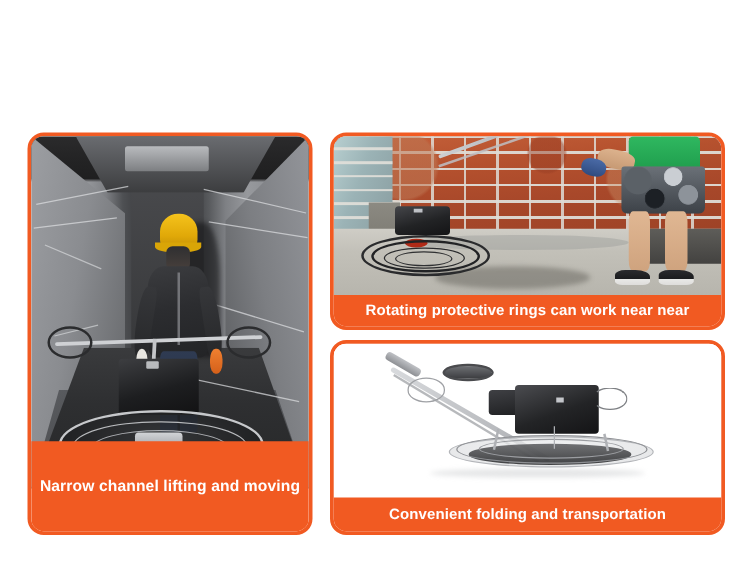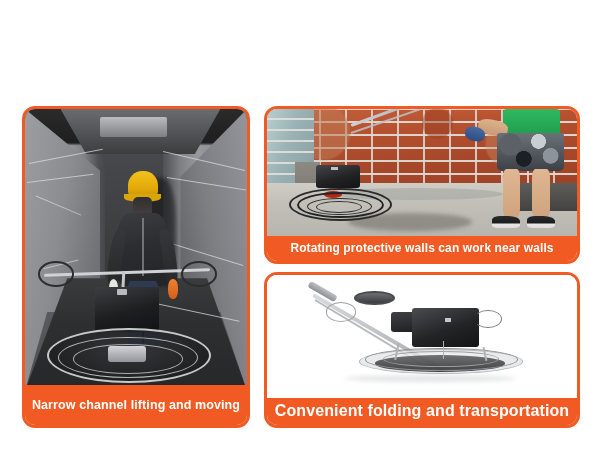--- a/index.html
+++ b/index.html
@@ -69,23 +69,23 @@
     background: #F15A22;
     color: #ffffff;
     font-weight: 700;
     text-align: center;
     display: flex;
     align-items: center;
     justify-content: center;
     line-height: 1.18;
     letter-spacing: 0.1px;
   }
-  .panel-left .caption { height: 40px; font-size: 12.5px; padding: 0 6px; }
+  .panel-left .caption { height: 40px; font-size: 12.5px; padding: 16px 6px; }
   .panel-tr   .caption { height: 25px; font-size: 12px; }
-  .panel-br   .caption { height: 27px; font-size: 16px; }
+  .panel-br   .caption { height: 27px; font-size: 12px; }
 
   
   .corridor {
     position: absolute; inset: 0;
     background:
       linear-gradient(180deg,#2b2b2c 0%, #242425 6%, #1f1f20 12%, rgba(31,31,32,0) 13%),
       linear-gradient(90deg,
         #8f9195 0%, #a3a5a8 10%, #96989c 20%, #7d7f83 27%,
         #4e5053 33%, #3a3b3e 40%, #404143 50%, #3c3d40 58%,
         #585a5d 64%, #7e8084 70%, #97999d 78%, #8b8d91 88%, #737579 100%);
@@ -523,21 +523,21 @@
           <div class="op-arm"></div>
           <div class="op-glove"></div>
           <div class="op-shorts"></div>
           <div class="op-leg-a"></div>
           <div class="op-leg-b"></div>
           <div class="op-shoe-a"></div>
           <div class="op-shoe-b"></div>
         </div>
       </div>
     </div>
-    <div class="caption">Rotating protective walls can work near walls</div>
+    <div class="caption">Rotating protective rings can work near near</div>
   </div>
 
   <div class="panel panel-br">
     <div class="photo">
       <div class="whitebg"></div>
       <div class="tr3">
         <div class="t3-ground-shadow"></div>
         <div class="t3-pole"></div>
         <div class="t3-pole-b"></div>
         <div class="t3-grip"></div>

